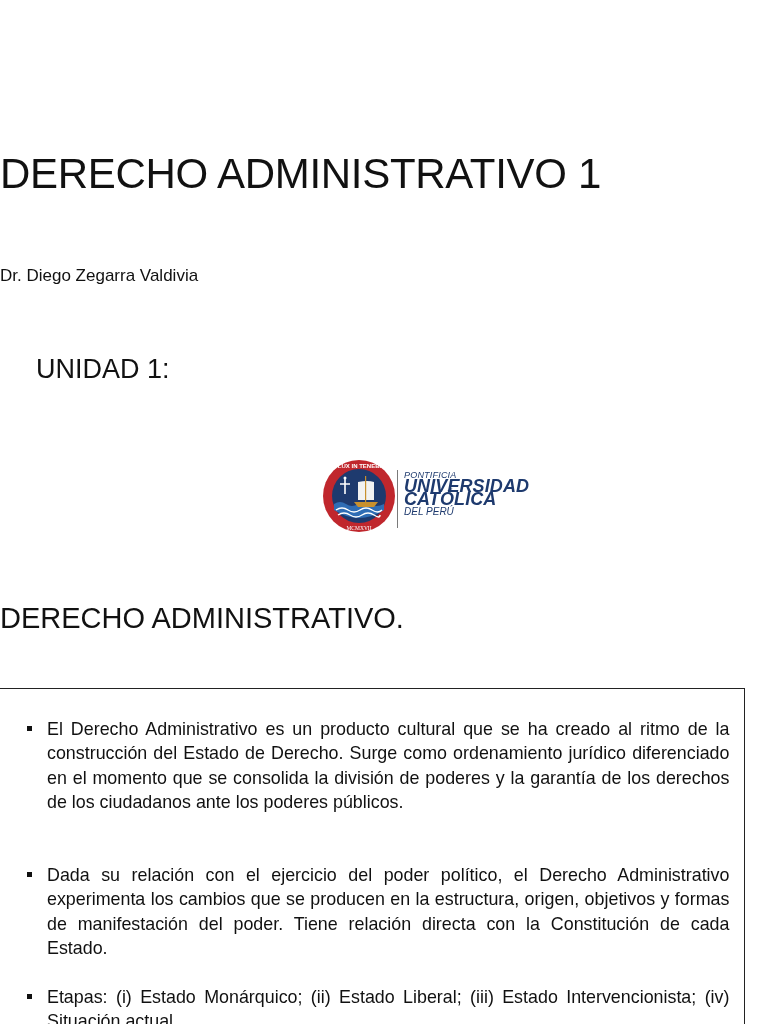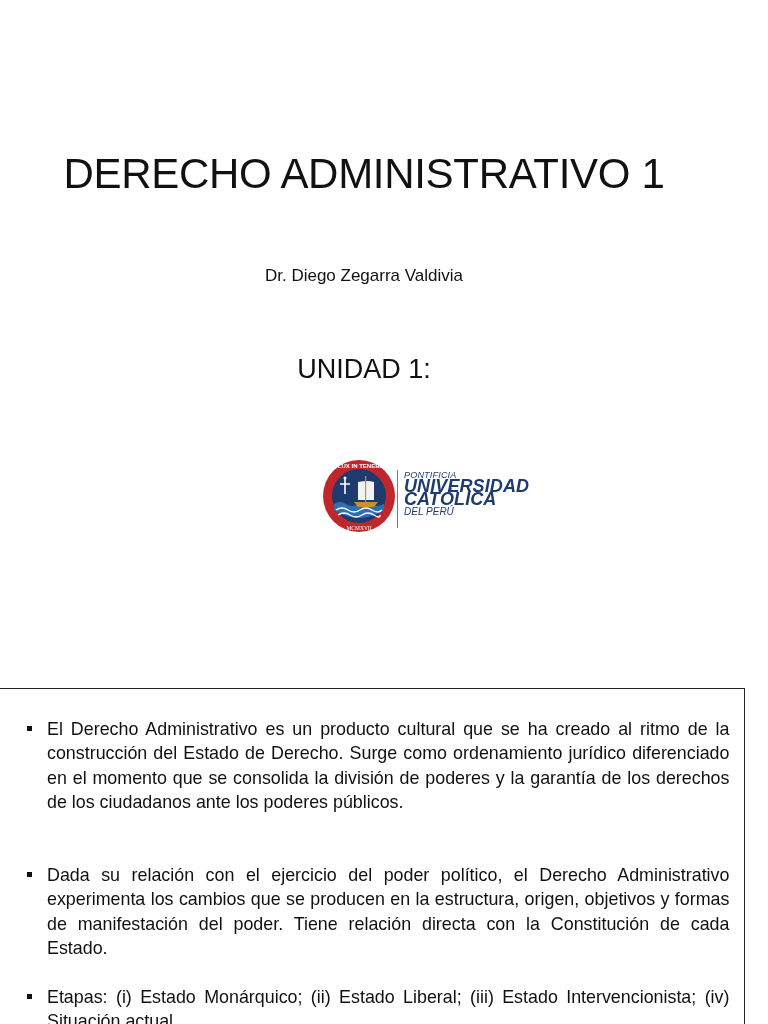--- a/index.html
+++ b/index.html
@@ -1,22 +1,22 @@
 <!DOCTYPE html>
 <html><head>
 <meta charset="utf-8">
 <style>
   html, body { margin:0; padding:0; }
   body { width:768px; height:1024px; overflow:hidden; background:#ffffff; position:relative;
          font-family:"Liberation Sans", sans-serif; color:#111; }
   .abs { position:absolute; }
-  .center { left:0; width:728px; text-align:center; }
+  .center { left:0; width:728px; text-align:left; }
   .title { top:148px; font-size:42px; letter-spacing:-0.3px; line-height:52px; }
   .author { top:259px; font-size:17px; line-height:34px; }
-  .unit { top:351px; font-size:27px; line-height:36px; }
+  .unit { top:351px; font-size:27px; line-height:36px;padding-left:36px; }
   .section { top:600px; font-size:29px; line-height:37px; }
   .logo { left:320px; top:456px; width:200px; height:86px; }
   .logo-text { position:absolute; left:84px; top:14px; font-weight:bold;font-style:italic; }
   .logo-divider { position:absolute; left:77px; top:14px; width:1px; height:58px; background:#7a7a7a; }
   .lt1 { font-size:9px; color:#1e3a6e; font-weight:normal; letter-spacing:0.2px; line-height:10px; }
   .lt2 { font-size:18px; color:#1e3a6e; line-height:13px; letter-spacing:0.1px; }
   .lt4 { font-size:10px; color:#1e3a6e; font-weight:normal; line-height:11px; }
   .box { left:-4px; top:688px; width:749px; height:400px; border:1.6px solid #222; box-sizing:border-box; }
   .bullets { position:absolute; left:0; top:0; width:768px; }
   .item { position:absolute; left:47px; width:682px; font-size:19px; line-height:24.4px;
@@ -50,20 +50,21 @@
   <div class="logo-divider"></div>
   <div class="logo-text">
     <div class="lt1">PONTIFICIA</div>
     <div class="lt2">UNIVERSIDAD</div>
     <div class="lt2">CATÓLICA</div>
     <div class="lt4">DEL PERÚ</div>
   </div>
 </div>
 
 <div class="abs center section">
+  <div>DERECHO ADMINISTRATIVO.</div>
 </div>
 
 <div class="abs box"></div>
 
 <div class="bullets">
   <div class="bullet" style="top:726px;"></div>
   <div class="item" style="top:717px;">El Derecho Administrativo es un producto cultural que se ha creado al ritmo de la construcción del Estado de Derecho. Surge  como ordenamiento jurídico diferenciado en el momento que se consolida  la división de poderes y la garantía de los derechos de los ciudadanos ante  los poderes públicos.</div>
 
   <div class="bullet" style="top:872px;"></div>
   <div class="item" style="top:863px;">Dada su relación con el ejercicio del poder político, el Derecho Administrativo experimenta los cambios que se producen en la estructura, origen, objetivos y formas de manifestación del poder. Tiene relación directa con la Constitución de cada Estado.</div>

